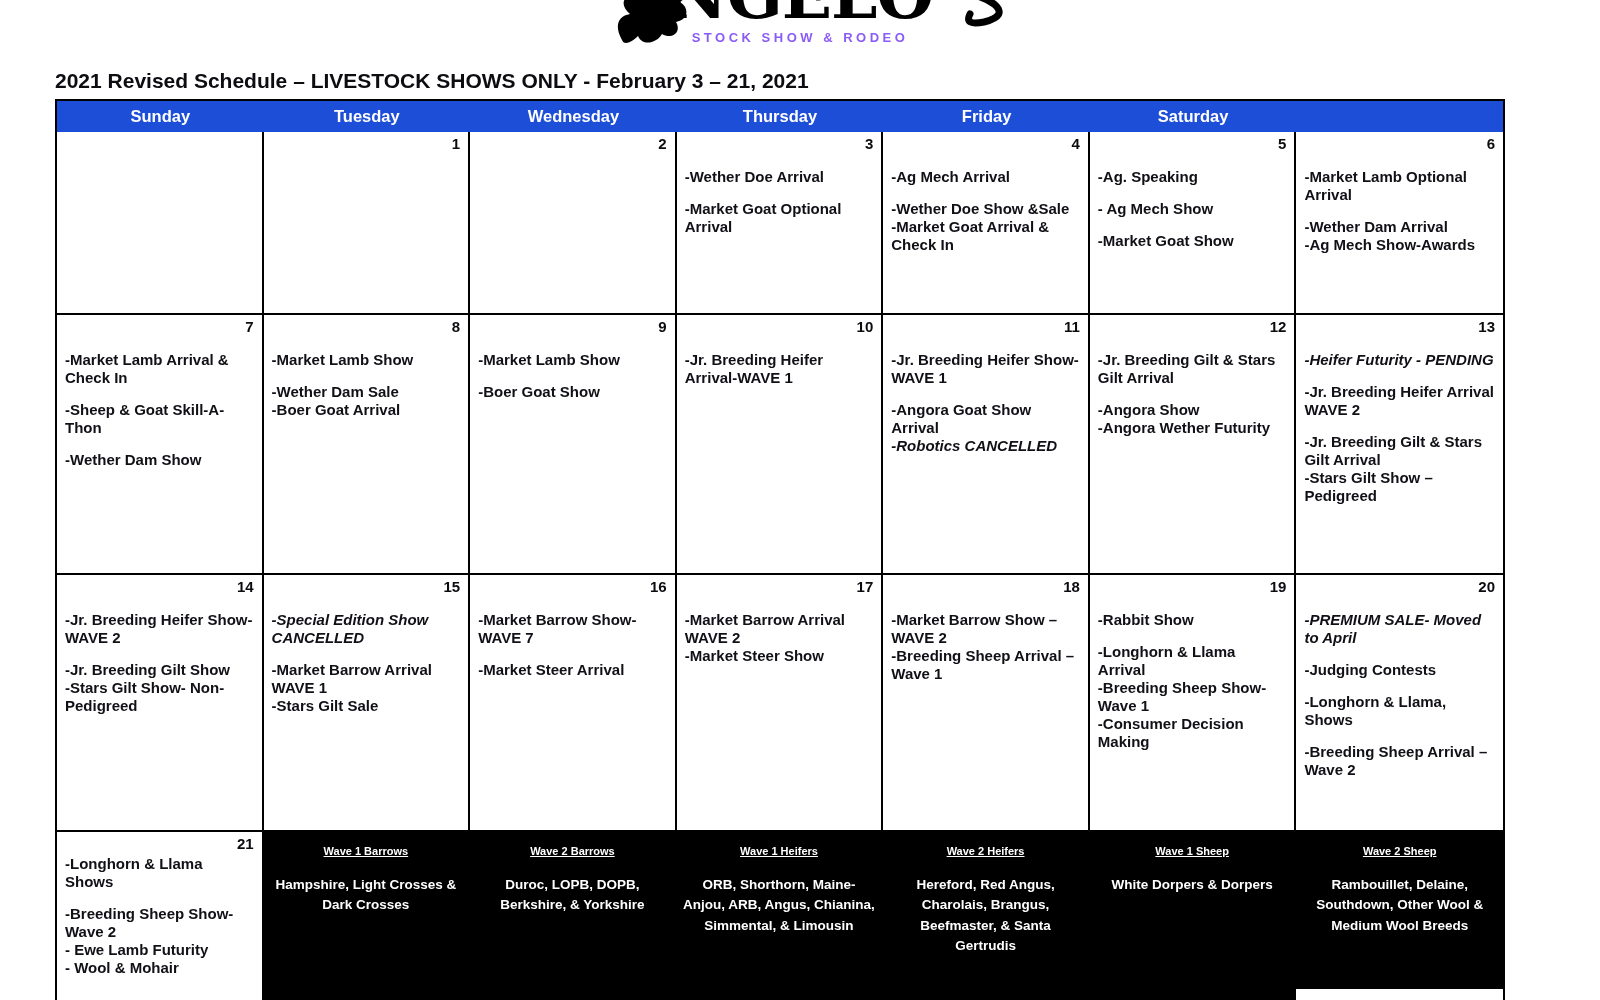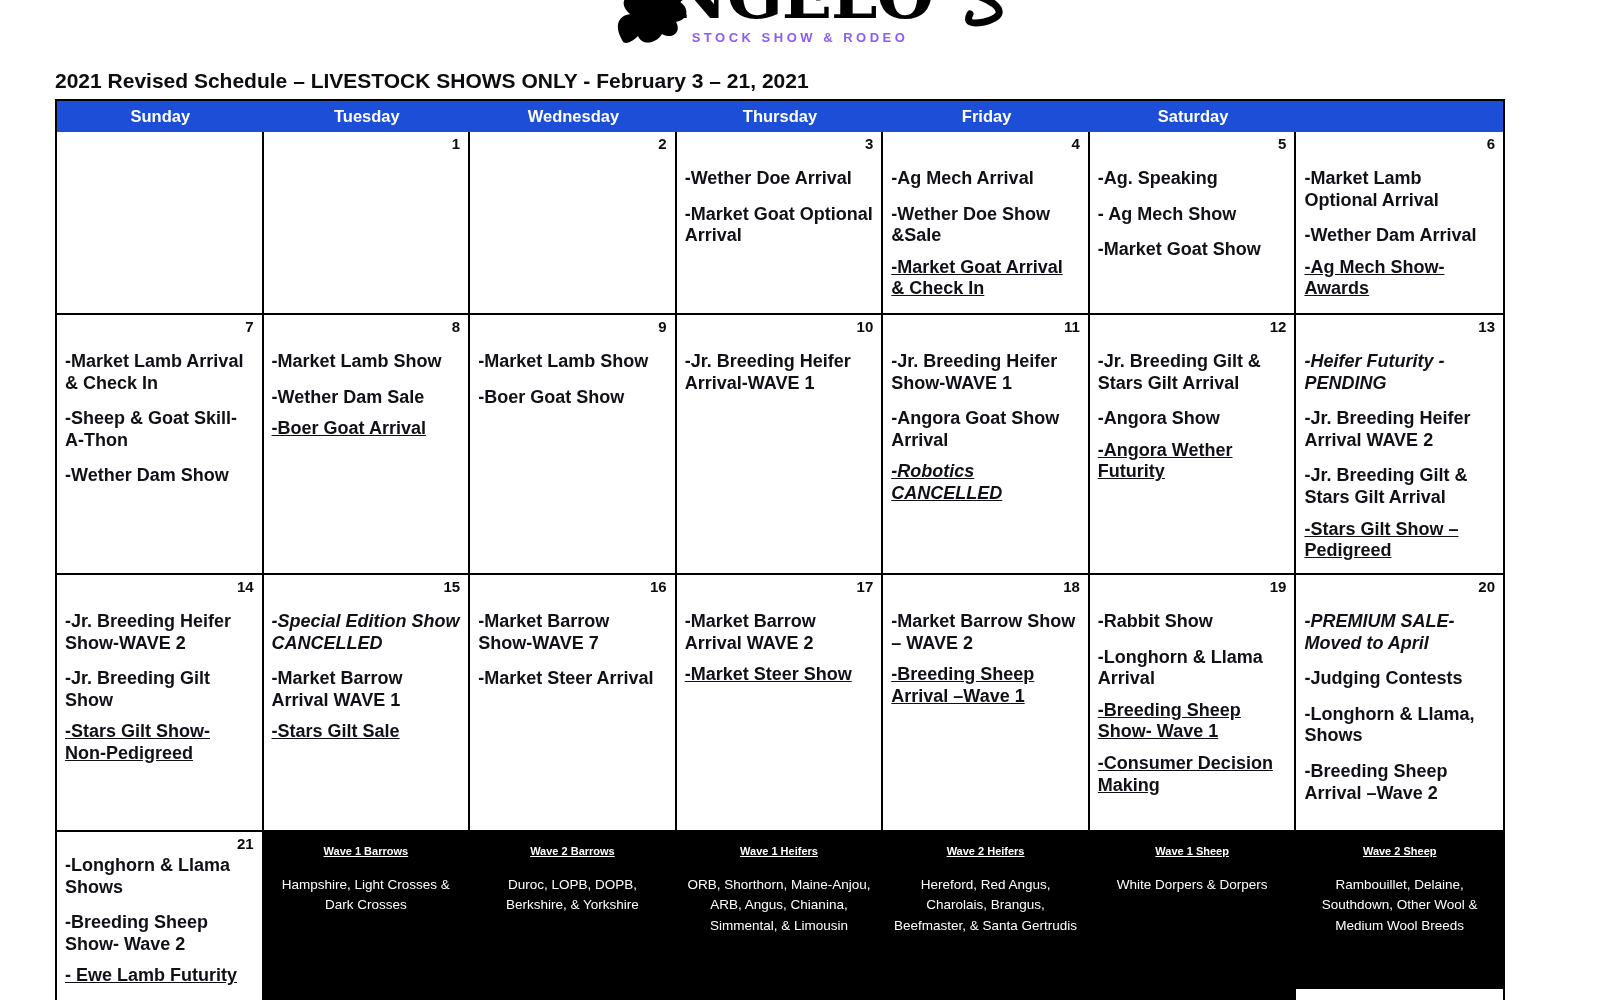--- a/index.html
+++ b/index.html
@@ -62,39 +62,39 @@
   .footer-row .cal-cell { border-bottom: none; padding: 0; }
   .footer-row .day-cell { padding: 0 8px; }
 
   .date-num {
     text-align: right; font-weight: bold; font-size: 15px;
     padding-top: 3px; color: #0b0b10; min-height: 21px;
   }
   .events { margin-top: 15px; }
   .footer-row .events { margin-top: 2px; }
   .event {
-    font-weight: bold; font-size: 18px; line-height: 1.2;
+    font-weight: bold; font-size: 15px; line-height: 1.2;
     margin-top: 14px; color: #101016;
   }
   .event:first-child { margin-top: 0; }
-  .event.tight { margin-top: 10px; text-decoration: underline; }
+  .event.tight { margin-top: 0; }
   .event.italic { font-style: italic; }
 
   
   .black-block {
     background: #000; color: #fff; width: 100%; height: 100%;
     text-align: center; padding: 13px 6px 0 6px;
   }
   .black-block.short { height: 157px; }
   .bb-title {
     font-weight: bold; font-size: 11px; text-decoration: underline;
     margin-bottom: 18px;
     text-align: center;
   }
-  .bb-detail { font-weight: normal; font-size: 13.5px; line-height: 1.5; }
+  .bb-detail { font-weight: bold; font-size: 13.5px; line-height: 1.5; }
 </style>
 </head>
 <body>
 
 <div class="logo-anchor">
   <span class="bronc">
     <svg width="80" height="88" viewBox="0 0 80 88">
       <path fill="#000" d="M14 84 C6 70 10 60 22 58 C12 50 14 40 26 38 C20 28 28 18 38 24 C40 10 52 8 56 18 C64 8 74 14 70 26 C80 28 82 40 72 46 C82 52 80 64 68 66 C74 76 64 84 54 78 C48 88 34 90 30 80 C24 86 16 90 14 84 Z"></path>
     </svg>
   </span>

